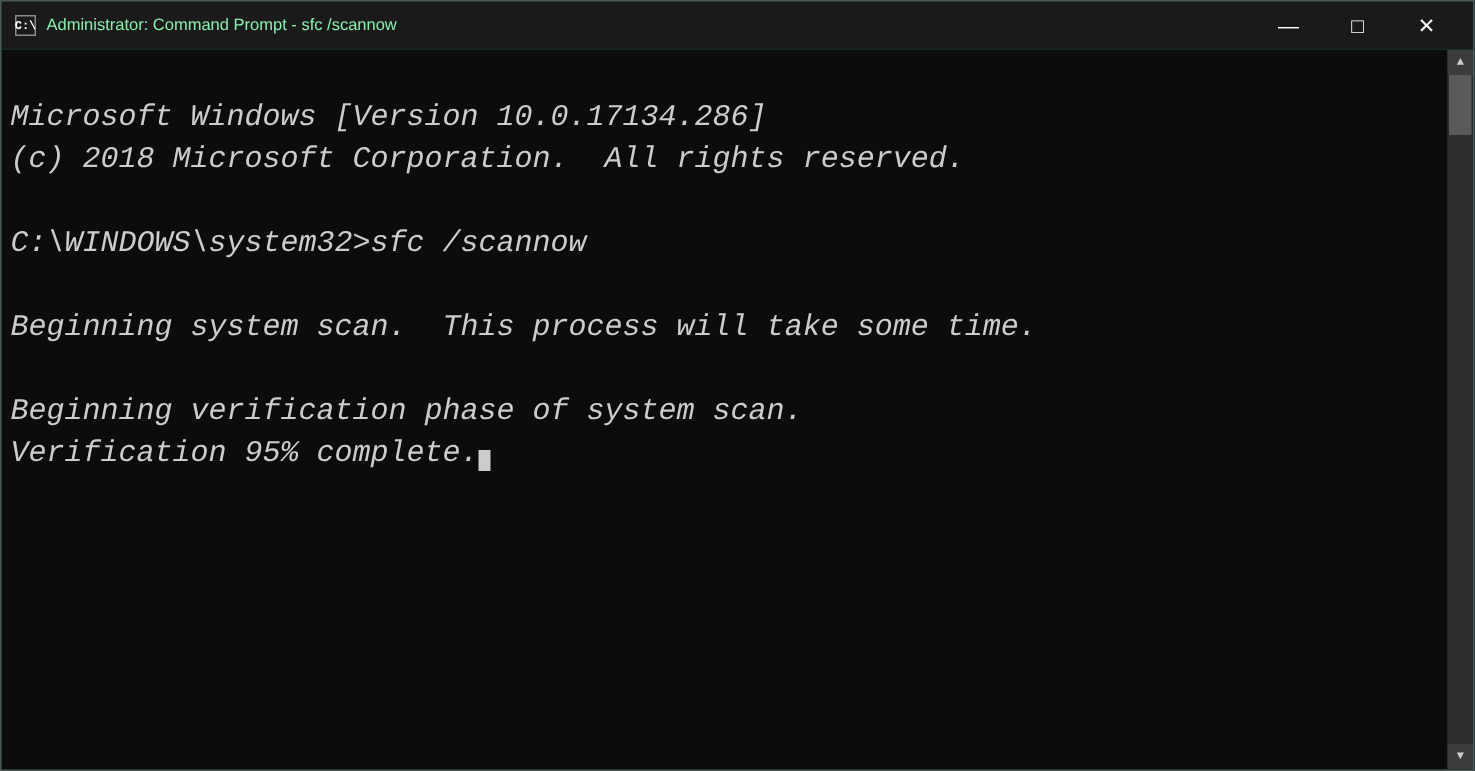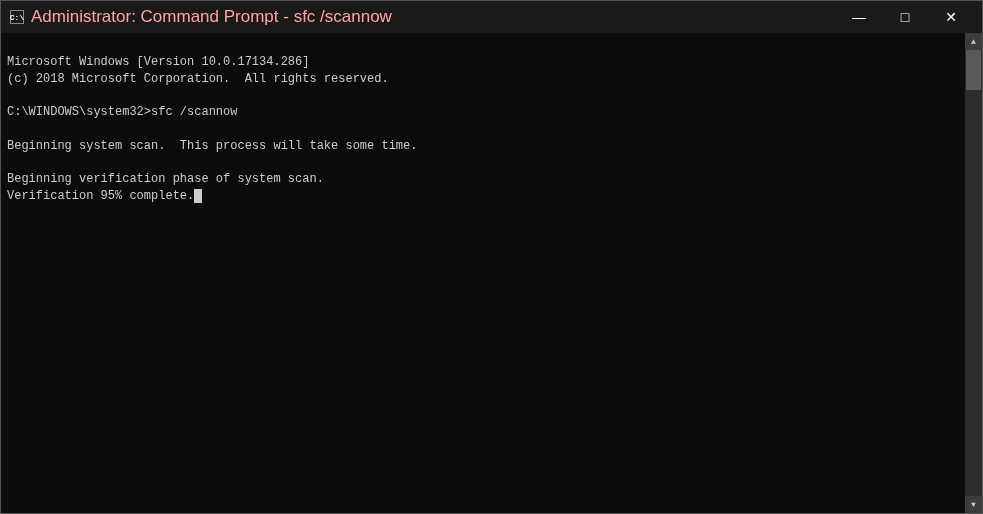--- a/index.html
+++ b/index.html
@@ -56,22 +56,22 @@
       display: flex;
       align-items: center;
       justify-content: center;
       font-size: 8px;
       color: #fff;
       font-family: 'Courier New', monospace;
       font-weight: bold;
     }
 
     .title-bar-text {
-      color: #fca5a5;
-      font-size: 17px;
+      color: #86efac;
+      font-size: 11px;
       font-family: 'Segoe UI', Arial, sans-serif;
     }
 
     .title-bar-controls {
       display: flex;
       align-items: center;
       gap: 0;
     }
 
     .title-bar-btn {
@@ -92,25 +92,26 @@
       flex: 1;
       background: #0c0c0c;
       display: flex;
       overflow: hidden;
     }
 
     .console-content {
       flex: 1;
       padding: 4px 6px;
       color: #cccccc;
-      font-size: 12px;
+      font-size: 20px;
       font-family: 'Courier New', Courier, monospace;
       line-height: 1.4;
       white-space: pre;
       overflow: hidden;
+      font-style: italic;
     }
 
     .scrollbar {
       width: 17px;
       background: #2d2d2d;
       display: flex;
       flex-direction: column;
       align-items: center;
     }
 

